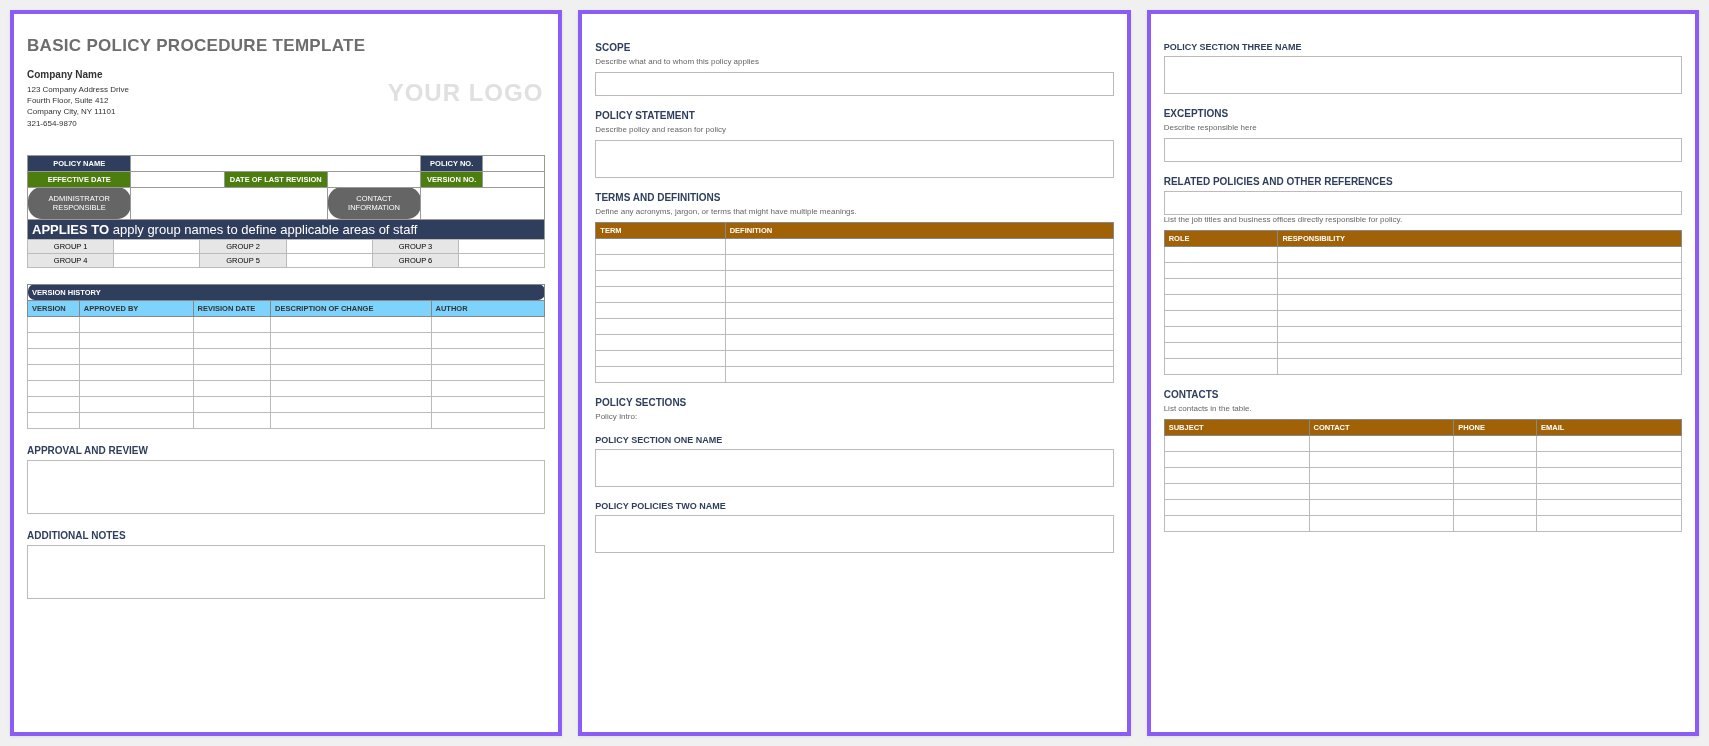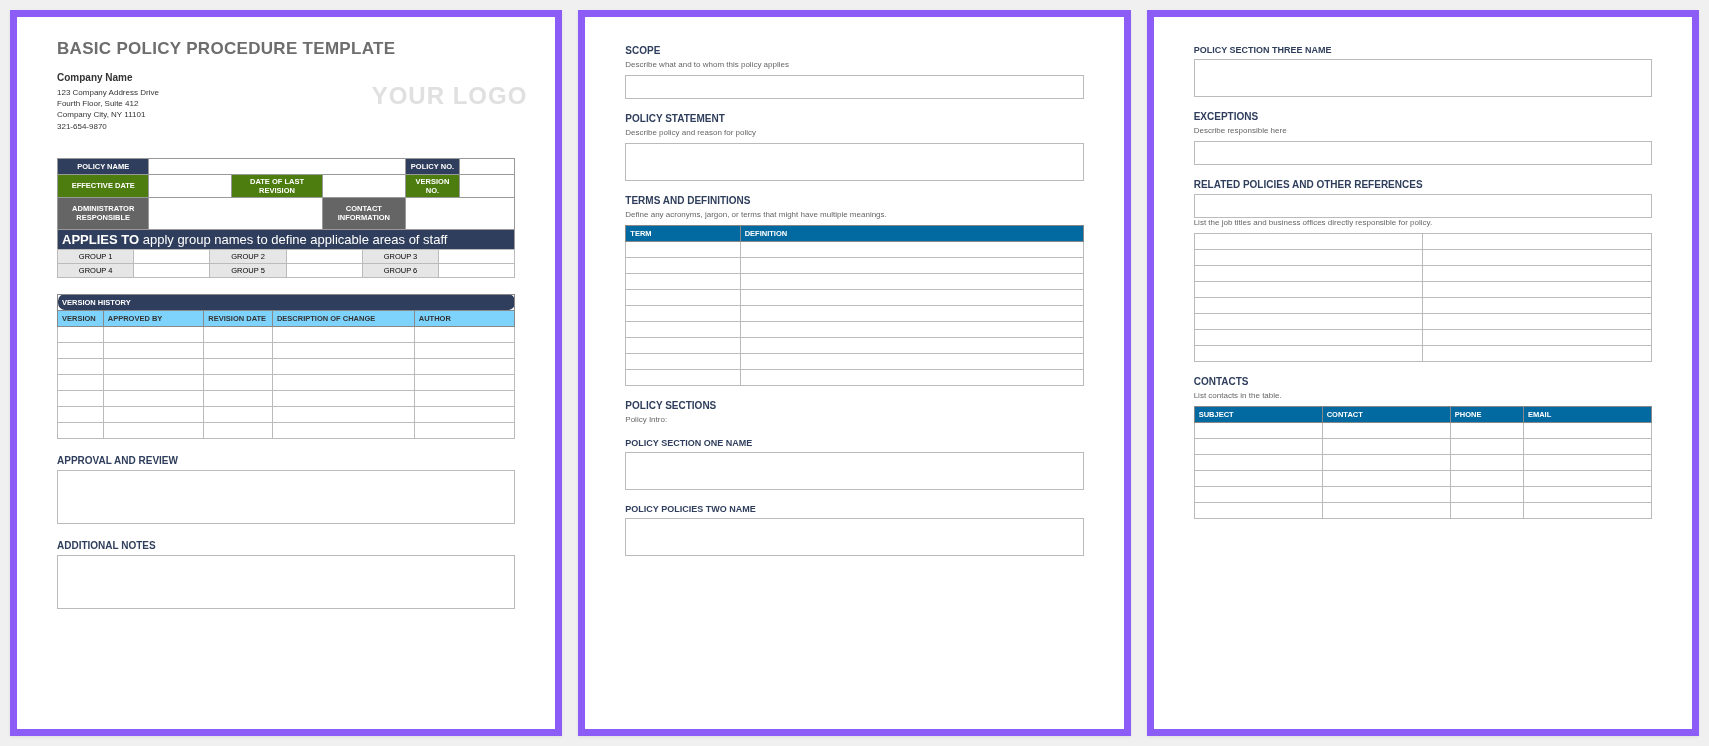--- a/index.html
+++ b/index.html
@@ -8,43 +8,43 @@
     font-family: Arial, Helvetica, sans-serif;
     font-size: 8px;
     display: flex;
     gap: 16px;
     padding: 10px;
     width: 1709px;
     height: 746px;
   }
   .page {
     background: #fff;
-    border: 7px solid #8b5cf6;
+    border: 4px solid #8b5cf6;
     box-shadow: 0 1px 3px rgba(0,0,0,0.08);
-    padding: 22px 40px;
+    padding: 22px 13px;
     flex: 1;
     position: relative;
     overflow: hidden;
   }
   .title {
     color: #6d6d6d;
     font-size: 17px;
     font-weight: bold;
     letter-spacing: 0.3px;
     margin-bottom: 12px;
   }
   .company-block {
     color: #333;
     line-height: 1.4;
     margin-bottom: 26px;
   }
   .company-block .cname { font-weight: bold; font-size: 10px; color:#333; margin-bottom:2px;}
   .logo-placeholder {
     position: absolute;
-    right: 28px;
+    right: 15px;
     top: 65px;
     color: #e0e0e0;
     font-size: 24px;
     font-weight: bold;
     letter-spacing: 1px;
   }
   .section-heading {
     color: #2f3e5c;
     font-size: 10px;
     font-weight: bold;
@@ -84,21 +84,22 @@
     font-weight: bold;
   }
   .policy-meta .hdr-grey {
     background: #4d7c0f;
     color: #fff;
     font-weight: bold;
   }
   .policy-meta .hdr-grey2 {
     background: #656565;
     color: #fff;
-    font-weight: bold;
+    font-weight: normal;
+    border-radius: 14px;
   }
   .policy-meta .light { background: #fff; }
 
   .applies-bar {
     background: #2f3e5c;
     color: #fff;
     font-size: 13px;
     padding: 2px 4px;
     margin-top:0;
     border-left:1px solid #999;border-right:1px solid #999;
@@ -117,21 +118,21 @@
   }
   .group-grid .glabel { background: #e6e6e6; }
 
   
   .tbl {
     width: 100%;
     border-collapse: collapse;
     font-size: 7.5px;
   }
   .tbl th {
-    background: #0369a1;
+    background: #a16207;
     color: #fff;
     border: 1px solid #888;
     padding: 3px 4px;
     text-align: left;
     font-weight: bold;
   }
   .tbl th.sub {
     background: #7dd3fc;
     color: #333;
     font-weight: bold;
@@ -363,20 +364,24 @@
   <div class="section-heading">EXCEPTIONS</div>
   <div class="section-sub">Describe responsible here</div>
   <div class="input-box short"></div>
 
   <div class="section-heading">RELATED POLICIES AND OTHER REFERENCES</div>
   <div class="input-box short"></div>
 
   <div class="section-sub">List the job titles and business offices directly responsible for policy.</div>
   <table class="tbl">
     <tbody>
+        <tr>
+      <th style="width:22%">ROLE</th>
+      <th>RESPONSIBILITY</th>
+    </tr>
     <tr>
           <td></td>
           <td></td>
         </tr>
     <tr>
           <td></td>
           <td></td>
         </tr>
     <tr>
           <td></td>

